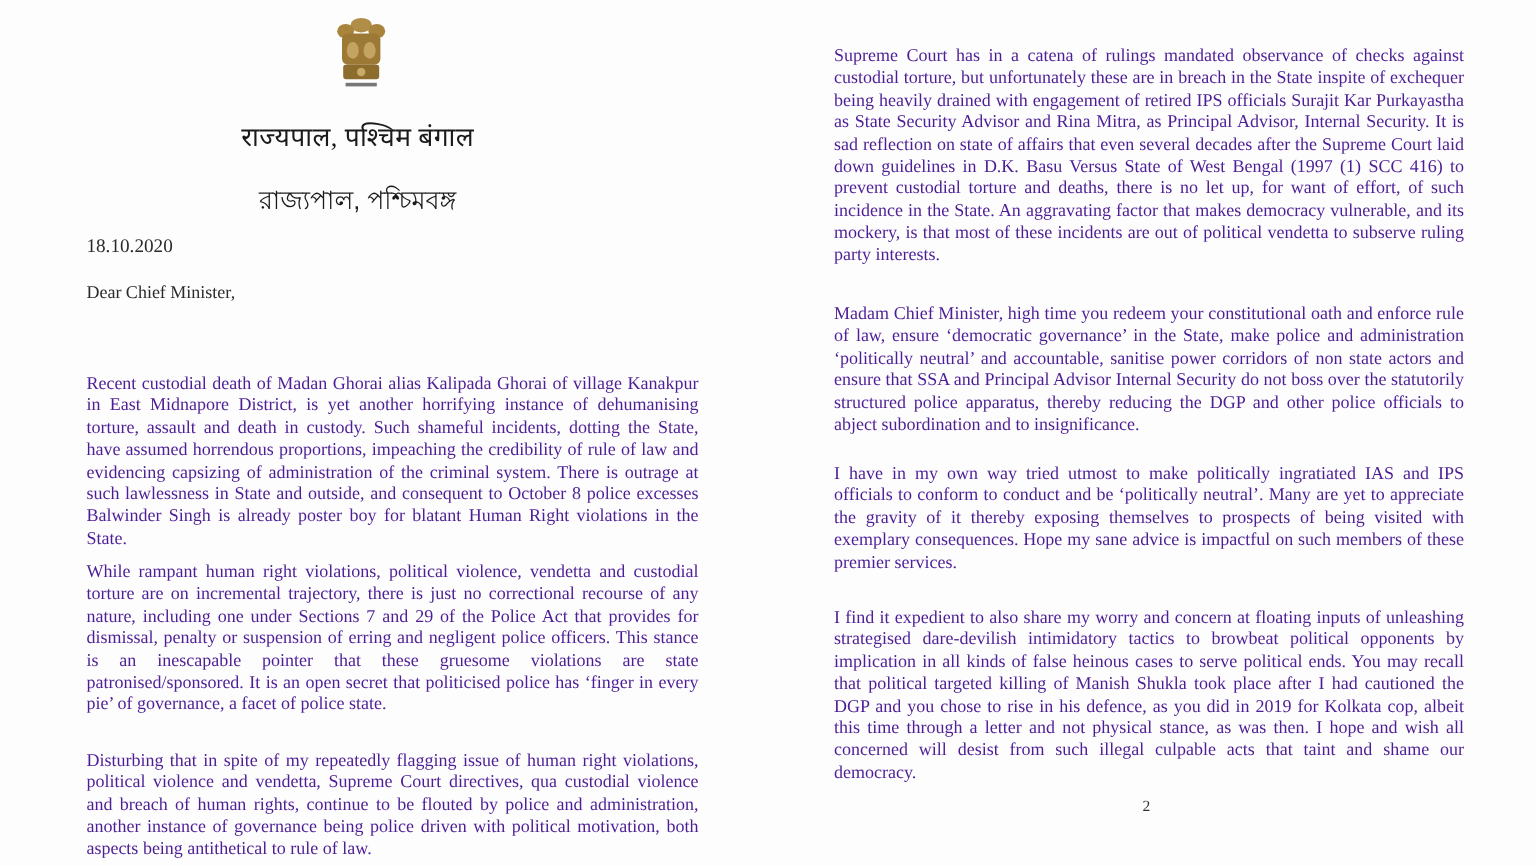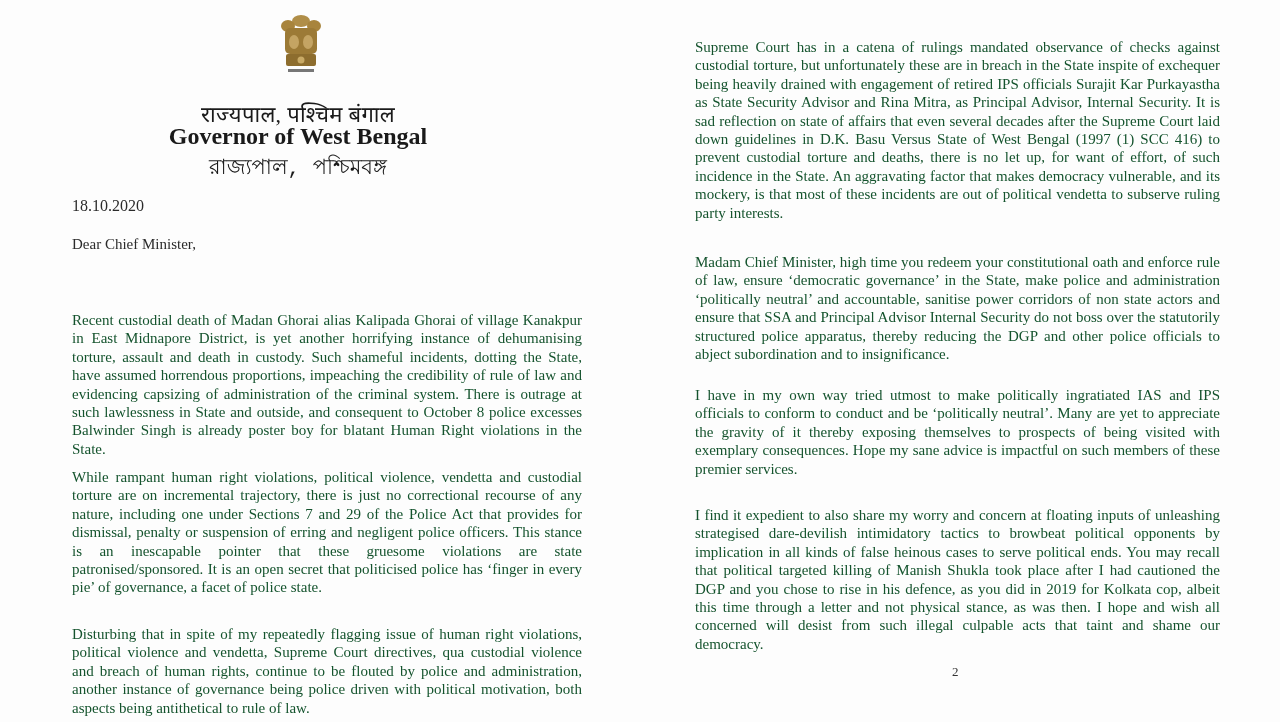--- a/index.html
+++ b/index.html
@@ -15,28 +15,28 @@
   #page-right { left:640px; width:640px; }
 
   .emblem {
     position:absolute; left:276px; top:12px; width:50px; height:70px;
   }
   .hdr-hindi, .hdr-eng, .hdr-beng {
     position:absolute; left:168px; width:260px; text-align:center; white-space:nowrap;
   }
   .hdr-hindi { top:98px; font-size:22px; font-family:Liberation Serif, serif; color:#1a1a1a; letter-spacing:0.3px;}
   .hdr-eng { top:123px; font-size:24px; font-weight:bold; color:#1a1a1a; }
-  .hdr-beng { top:151px; font-size:21px; font-family:Liberation Mono, monospace; color:#1a1a1a; }
+  .hdr-beng { top:151px; font-size:21px; font-family:Liberation Sans, sans-serif; color:#1a1a1a; }
 
   .date { position:absolute; left:72px; top:197px; font-size:16px; }
   .salutation { position:absolute; left:72px; top:236px; font-size:15px; }
 
   .para {
     position:absolute; font-size:15px; line-height:18.4px;
-    text-align:justify; color:#14532d;
+    text-align:justify; color:#4c1d95;
   }
   #page-left .para { left:72px; width:510px;margin-top:25px; }
   #page-right .para { left:55px; width:525px; }
 
   .pagenum { position:absolute; left:312px; top:664px; font-size:13px; color:#333; }
 </style>
 </head>
 <body>
 
 <div class="page" id="page-left">
@@ -47,21 +47,20 @@
       <ellipse cx="38" cy="14" rx="7" ry="6" fill="#a8843c"></ellipse>
       <rect x="9" y="16" width="32" height="26" rx="5" fill="#9c7a36"></rect>
       <ellipse cx="18" cy="30" rx="5" ry="7" fill="#c4a463"></ellipse>
       <ellipse cx="32" cy="30" rx="5" ry="7" fill="#c4a463"></ellipse>
       <rect x="10" y="42" width="30" height="12" rx="2" fill="#8d6d2e"></rect>
       <circle cx="25" cy="48" r="3.5" fill="#c9aa66"></circle>
       <rect x="12" y="57" width="26" height="3" fill="#777"></rect>
     </svg>
   </div>
   <div class="hdr-hindi">राज्यपाल, पश्चिम बंगाल</div>
-  <div class="hdr-eng">Governor of West Bengal</div>
   <div class="hdr-beng">রাজ্যপাল, পশ্চিমবঙ্গ</div>
 
   <div class="date">18.10.2020</div>
   <div class="salutation">Dear Chief Minister,</div>
 
   <div class="para" style="top:286px">Recent custodial death of Madan Ghorai alias Kalipada Ghorai of village Kanakpur in East Midnapore District, is yet another horrifying instance of dehumanising torture, assault and death in custody. Such shameful incidents, dotting the State, have assumed horrendous proportions, impeaching the credibility of rule of law and evidencing capsizing of administration of the criminal system. There is outrage at such lawlessness in State and outside, and consequent to October 8 police excesses Balwinder Singh is already poster boy for blatant Human Right violations in the State.</div>
   <div class="para" style="top:443px">While rampant human right violations, political violence, vendetta and custodial torture are on incremental trajectory, there is just no correctional recourse of any nature, including one under Sections 7 and 29 of the Police Act that provides for dismissal, penalty or suspension of erring and negligent police officers. This stance is an inescapable pointer that these gruesome violations are state patronised/sponsored. It is an open secret that politicised police has ‘finger in every pie’ of governance, a facet of police state.</div>
   <div class="para" style="top:600px">Disturbing that in spite of my repeatedly flagging issue of human right violations, political violence and vendetta, Supreme Court directives, qua custodial violence and breach of human rights, continue to be flouted by police and administration, another instance of governance being police driven with political motivation, both aspects being antithetical to rule of law.</div>
 </div>
 

